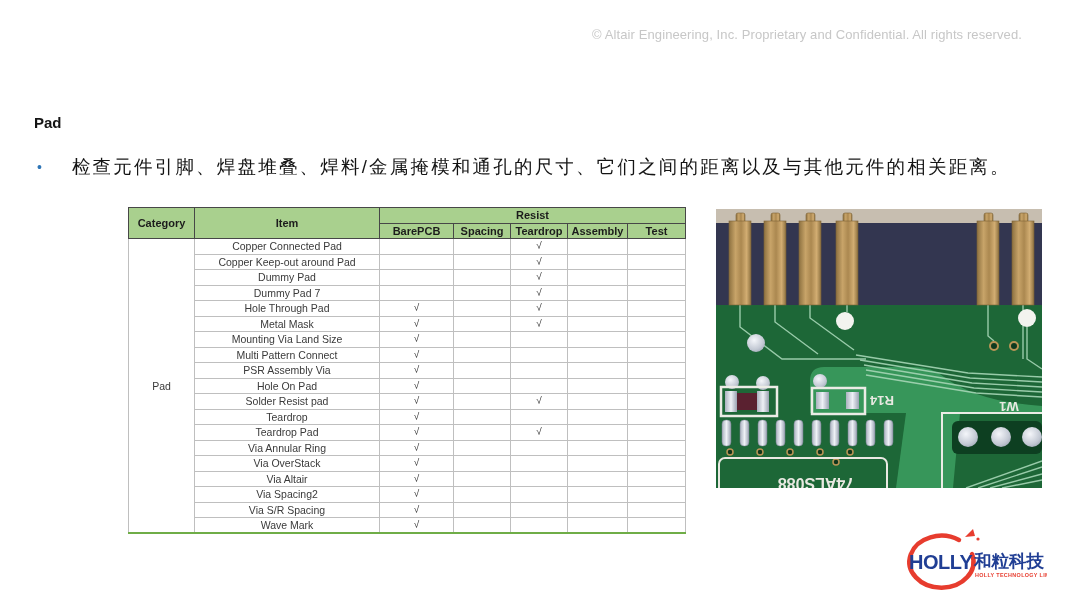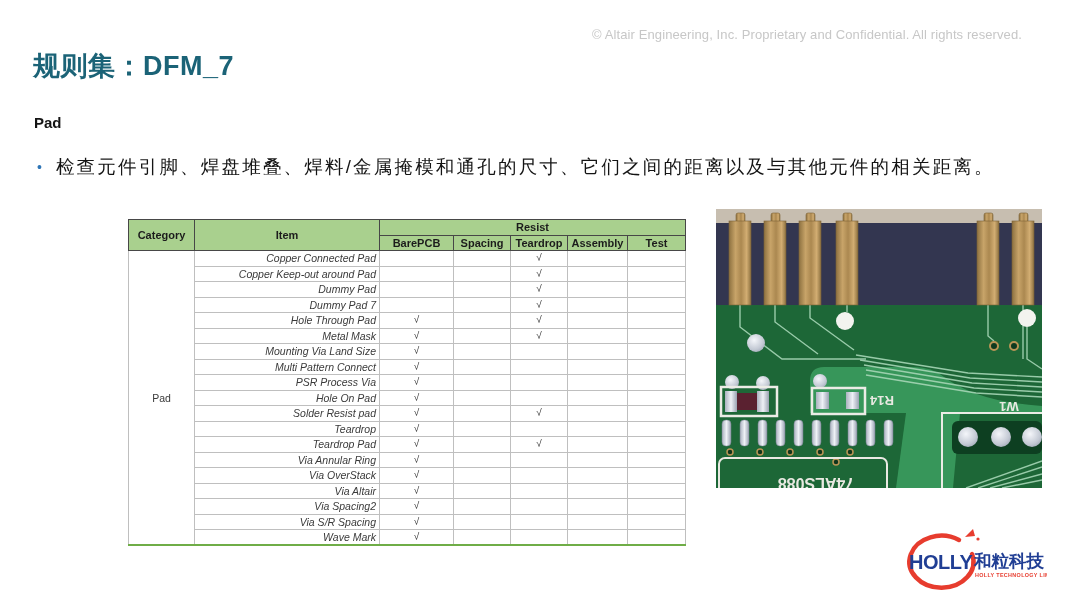--- a/index.html
+++ b/index.html
@@ -18,51 +18,50 @@
   }
   .section-heading {
     position:absolute; left:34px; top:114px;
     font-size:15px; font-weight:bold; color:#141414;
   }
   .bullet {
     position:absolute; left:37px; top:155px; width:1020px;
     display:flex; align-items:flex-start;
   }
   .bullet .dot { color:#2e75b6; font-size:14px; line-height:24px; margin-right:14px; }
-  .bullet .bullet-text { font-size:18.5px; letter-spacing:2.2px; color:#141414; line-height:24px; }
+  .bullet .bullet-text { font-size:18.5px; letter-spacing:2.2px; color:#141414; line-height:24px;margin-left:16px; }
 
   table.pad {
-    position:absolute; left:128px; top:219px; width:557px;
+    position:absolute; left:128px; top:207px; width:557px;
     border-collapse:collapse; table-layout:fixed;
     font-size:10.5px; color:#3a3a3a;
     border:1.5px solid #555555;
     border-bottom:2.5px solid #6fad47;
   }
   table.pad th, table.pad td {
     border:1px solid #bfbfbf; height:15.5px; line-height:14px;
     padding:0 3px; overflow:hidden; white-space:nowrap;
   }
   table.pad thead th {
     background:#a9d08e; border:1px solid #474747;
     font-size:11px; font-weight:bold; color:#1c1c1c; text-align:center;
   }
-  td.item-cell { text-align:right; padding-left:5px;font-style:italic; }
+  td.item-cell { text-align:center; padding-left:5px; }
   td.check-cell { text-align:center; font-size:10px; color:#333333; }
   td.category-cell { text-align:center; vertical-align:middle; font-size:10.5px; }
 
   .pcb-photo { position:absolute; left:716px; top:209px; }
   .holly-logo { position:absolute; left:897px; top:527px; }
 </style>
 </head>
 <body>
 
 <div class="slide">
 
   <div class="copyright">© Altair Engineering, Inc. Proprietary and Confidential. All rights reserved.</div>
-  <h1 class="title">规则集：DFM_7</h1>
   <h2 class="section-heading">Pad</h2>
 
   <div class="bullet">
     <span class="dot">•</span>
     <span class="bullet-text">检查元件引脚、焊盘堆叠、焊料/金属掩模和通孔的尺寸、它们之间的距离以及与其他元件的相关距离。</span>
   </div>
 
   <table class="pad">
     <colgroup>
       <col style="width:66px">
@@ -147,21 +146,21 @@
     </tr>
         <tr>
       <td class="item-cell">Multi Pattern Connect</td>
       <td class="check-cell">√</td>
       <td class="check-cell"></td>
       <td class="check-cell"></td>
       <td class="check-cell"></td>
       <td class="check-cell"></td>
     </tr>
         <tr>
-      <td class="item-cell">PSR Process Via</td>
+      <td class="item-cell">PSR Assembly Via</td>
       <td class="check-cell">√</td>
       <td class="check-cell"></td>
       <td class="check-cell"></td>
       <td class="check-cell"></td>
       <td class="check-cell"></td>
     </tr>
         <tr>
       <td class="item-cell">Hole On Pad</td>
       <td class="check-cell">√</td>
       <td class="check-cell"></td>

